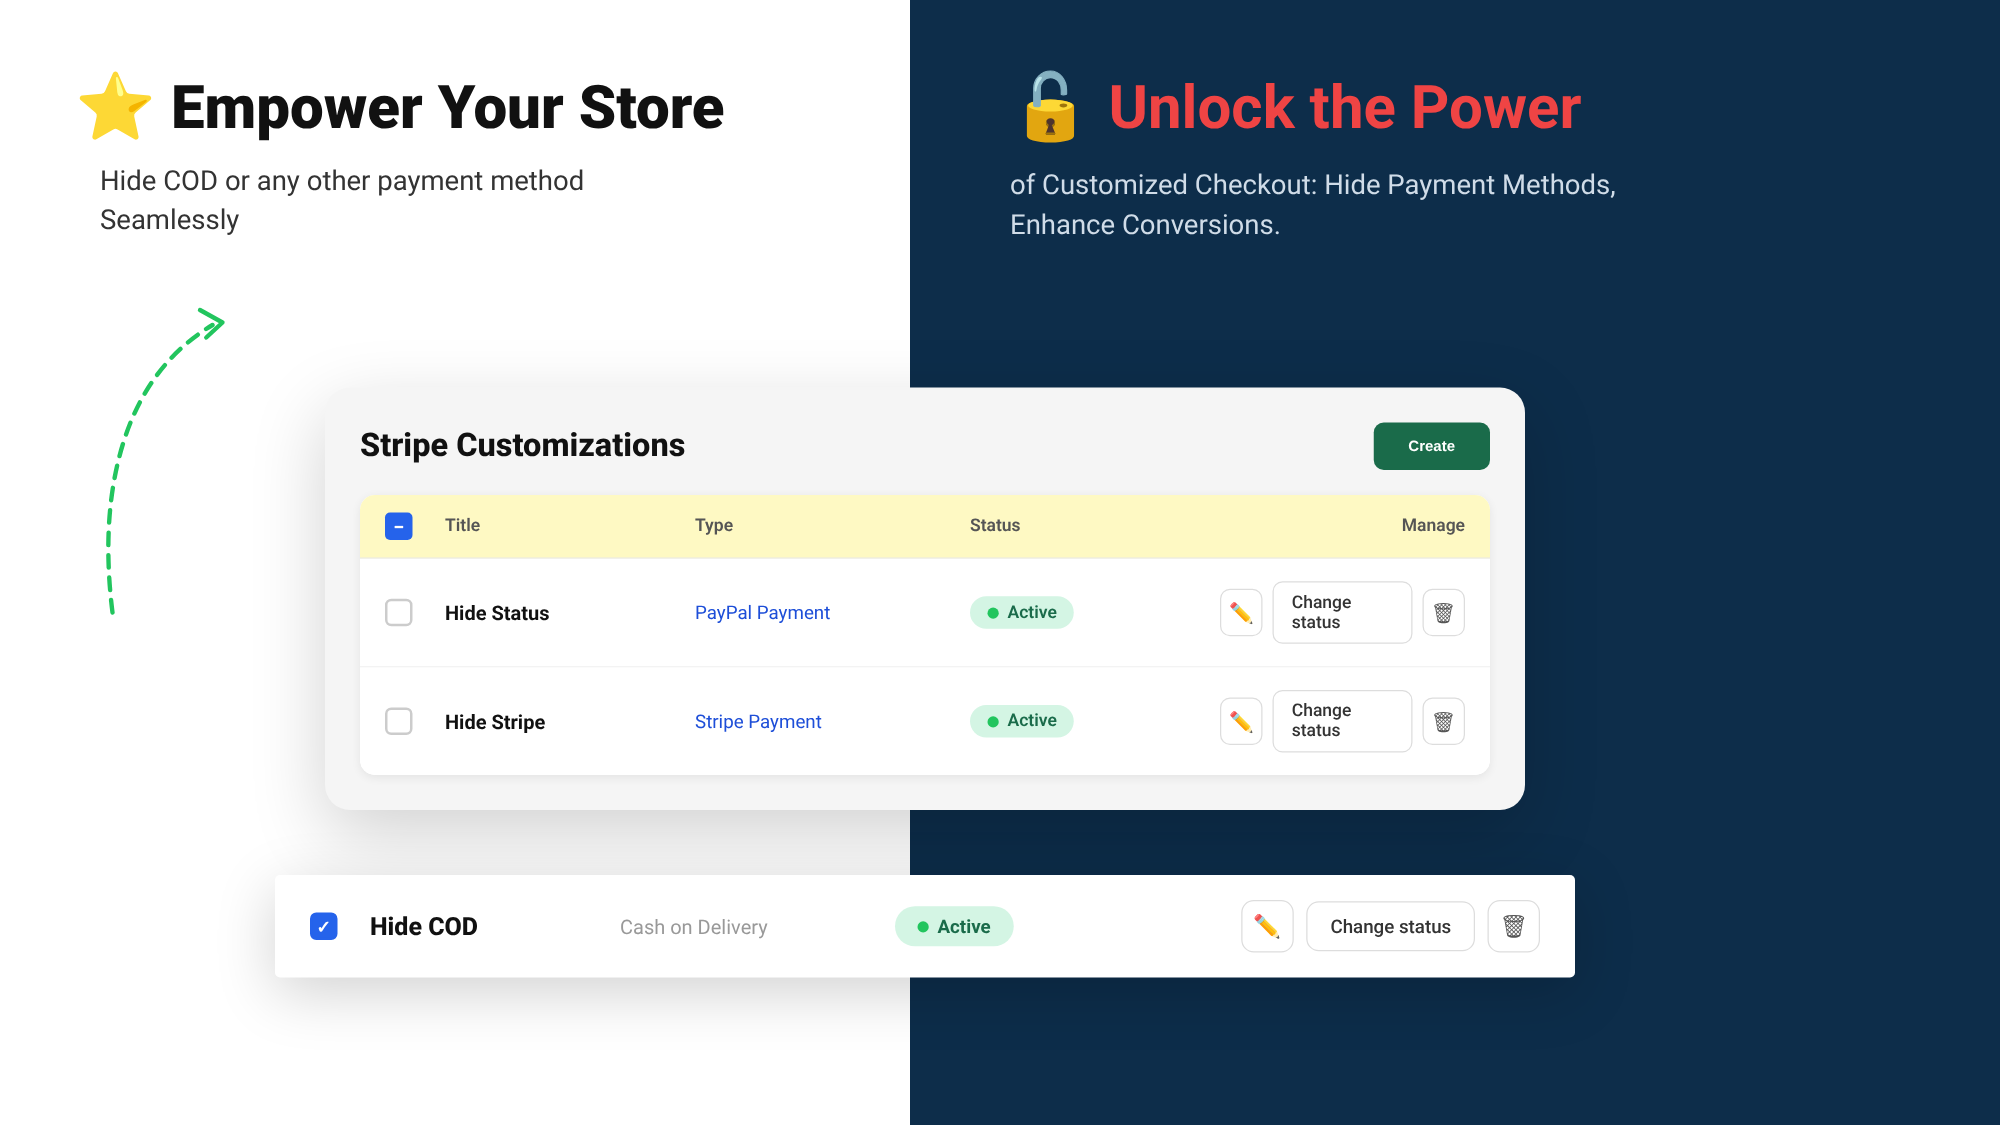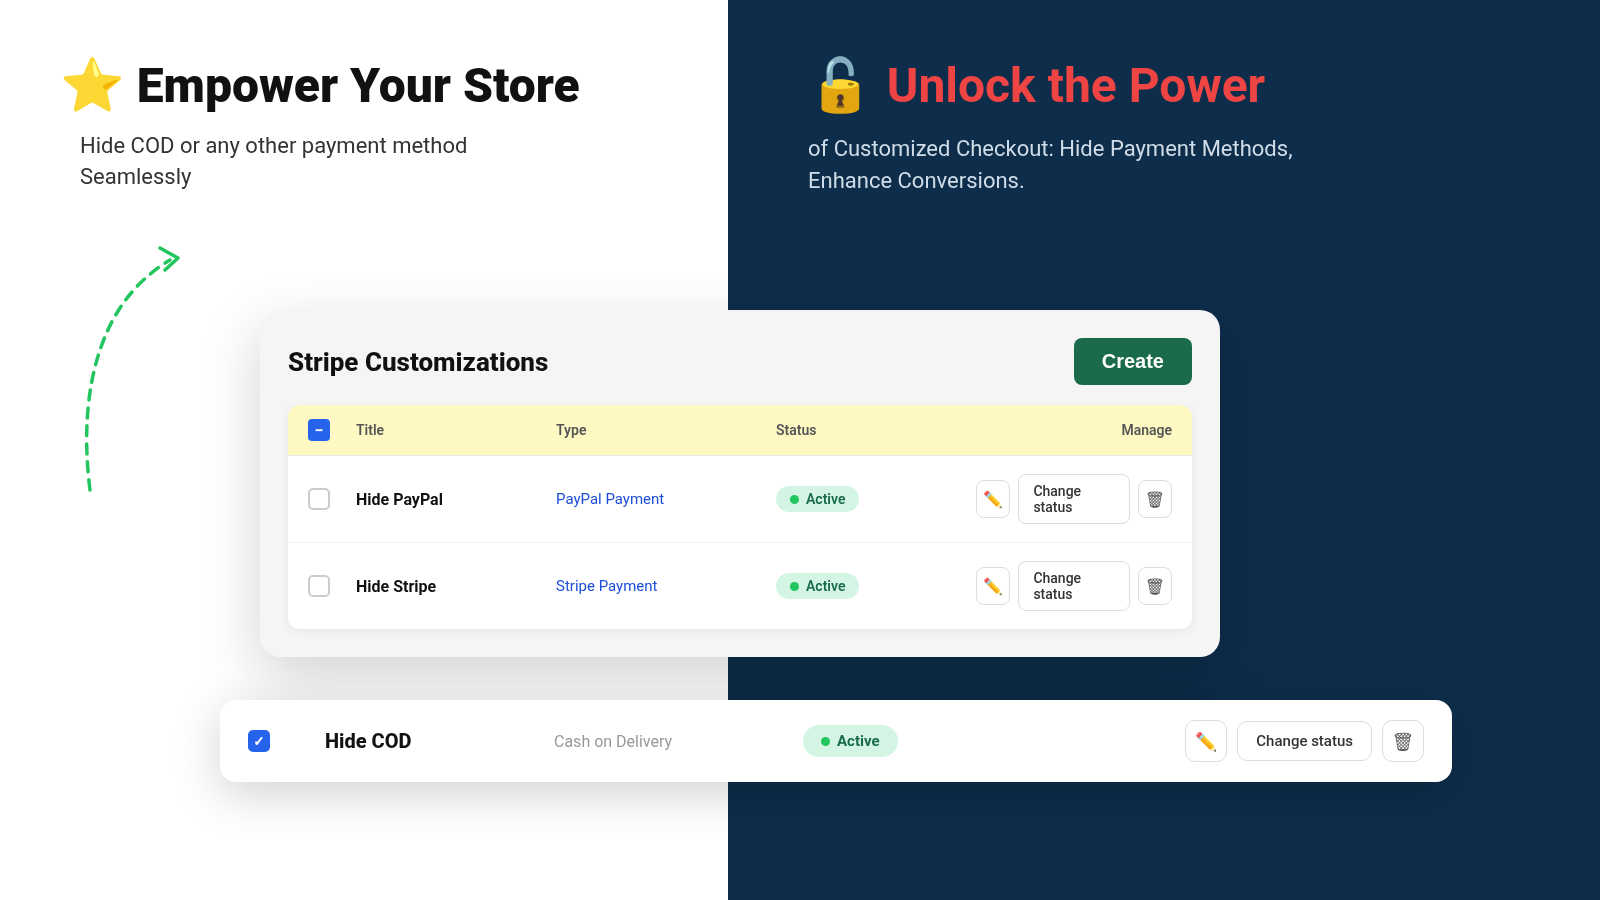--- a/index.html
+++ b/index.html
@@ -129,21 +129,21 @@
       font-weight: 800;
       color: #111111;
     }
 
     .create-btn {
       background: #1a6b4a;
       color: #ffffff;
       border: none;
       border-radius: 8px;
       padding: 12px 28px;
-      font-size: 20px;
+      font-size: 12px;
       font-weight: 600;
       cursor: pointer;
     }
 
     .table-wrapper {
       background: #ffffff;
       border-radius: 12px;
       overflow: hidden;
       box-shadow: 0 2px 8px rgba(0,0,0,0.07);
     }
@@ -282,30 +282,29 @@
       justify-content: center;
       font-size: 16px;
       color: #555555;
     }
 
     
     .cod-card {
       position: absolute;
       left: -40px;
       top: 390px;
-      width: 1232px;
-      background: #ffffff;
-      border-radius: 16px;
+      width: 1040px;
+      background: #ffffff;
+      border-radius: 4px;
       padding: 20px 28px;
       box-shadow: 0 12px 48px rgba(0,0,0,0.18);
       display: grid;
       grid-template-columns: 48px 200px 220px 200px 1fr;
       align-items: center;
       z-index: 20;
-      gap: 29px;
     }
 
     .cod-row-title {
       font-size: 20px;
       font-weight: 800;
       color: #111111;
     }
 
     .cod-row-type {
       font-size: 16px;
@@ -398,21 +397,21 @@
       <div class="table-header">
         <div class="checkbox-header"></div>
         <div class="table-header-cell">Title</div>
         <div class="table-header-cell">Type</div>
         <div class="table-header-cell">Status</div>
         <div class="table-header-cell manage">Manage</div>
       </div>
 
       <div class="table-row">
         <div class="checkbox"></div>
-        <div class="row-title">Hide PayPal</div>
+        <div class="row-title">Hide Status</div>
         <div class="row-type">PayPal Payment</div>
         <div>
           <span class="status-badge">
             <span class="status-dot"></span>
             <span>Active</span>
           </span>
         </div>
         <div class="row-actions">
           <div class="action-icon-btn">✏️</div>
           <div class="action-btn">Change status</div>

